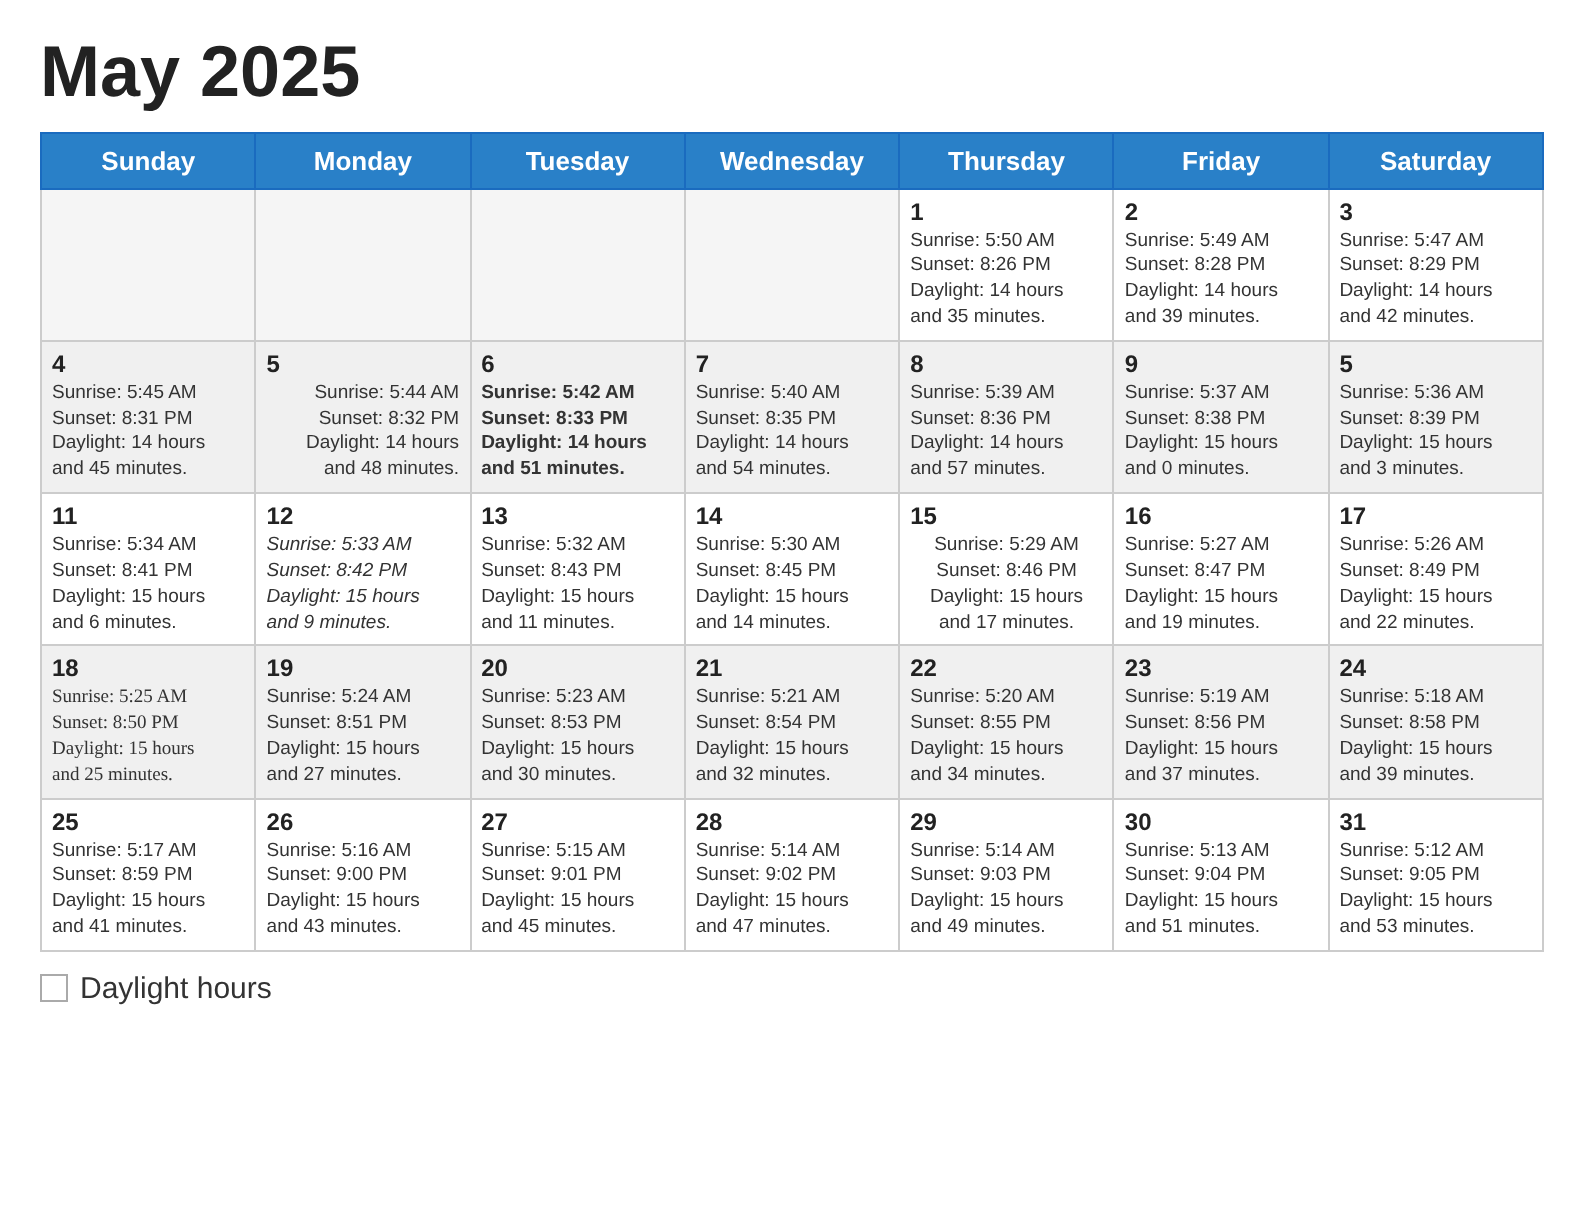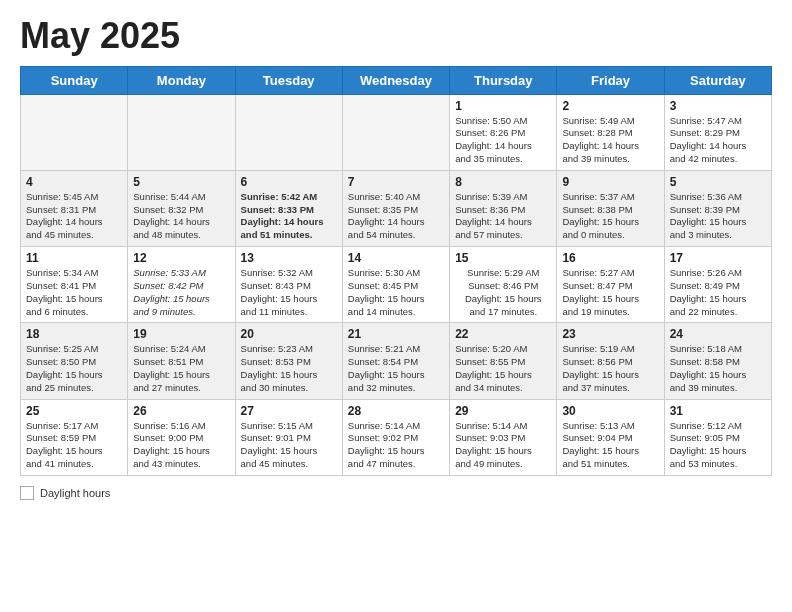--- a/index.html
+++ b/index.html
@@ -95,21 +95,21 @@
     }
     .day-info {
       font-size: 9.5px;
       color: #333;
       line-height: 1.35;
     }
     .footer {
       display: flex;
       align-items: center;
       margin-top: 10px;
-      font-size: 11px;
+      font-size: 15px;
       color: #333;
     }
     .footer-box {
       width: 14px;
       height: 14px;
       background: #fff;
       border: 1px solid #aaa;
       margin-right: 6px;
       display: inline-block;
     }
@@ -167,21 +167,21 @@
         <tr>
           <td class="shaded">
             <span class="day-number">4</span>
             <div class="day-info" style="white-space: pre-line;">Sunrise: 5:45 AM
 Sunset: 8:31 PM
 Daylight: 14 hours
 and 45 minutes.</div>
           </td>
           <td class="shaded">
             <span class="day-number">5</span>
-            <div class="day-info" style="white-space: pre-line;">Sunrise: 5:44 AM
+            <div class="day-info" style="white-space: pre-line; text-align: right;">Sunrise: 5:44 AM
 Sunset: 8:32 PM
 Daylight: 14 hours
 and 48 minutes.</div>
           </td>
           <td class="shaded">
             <span class="day-number">6</span>
             <div class="day-info" style="white-space: pre-line; font-weight: bold;">Sunrise: 5:42 AM
 Sunset: 8:33 PM
 Daylight: 14 hours
 and 51 minutes.</div>
@@ -262,21 +262,21 @@
             <span class="day-number">17</span>
             <div class="day-info" style="white-space: pre-line;">Sunrise: 5:26 AM
 Sunset: 8:49 PM
 Daylight: 15 hours
 and 22 minutes.</div>
           </td>
         </tr>
         <tr>
           <td class="shaded">
             <span class="day-number">18</span>
-            <div class="day-info" style="white-space: pre-line;">Sunrise: 5:25 AM
+            <div class="day-info" style="white-space: pre-line; font-family: Liberation Serif, serif;">Sunrise: 5:25 AM
 Sunset: 8:50 PM
 Daylight: 15 hours
 and 25 minutes.</div>
           </td>
           <td class="shaded">
             <span class="day-number">19</span>
             <div class="day-info" style="white-space: pre-line;">Sunrise: 5:24 AM
 Sunset: 8:51 PM
 Daylight: 15 hours
 and 27 minutes.</div>

